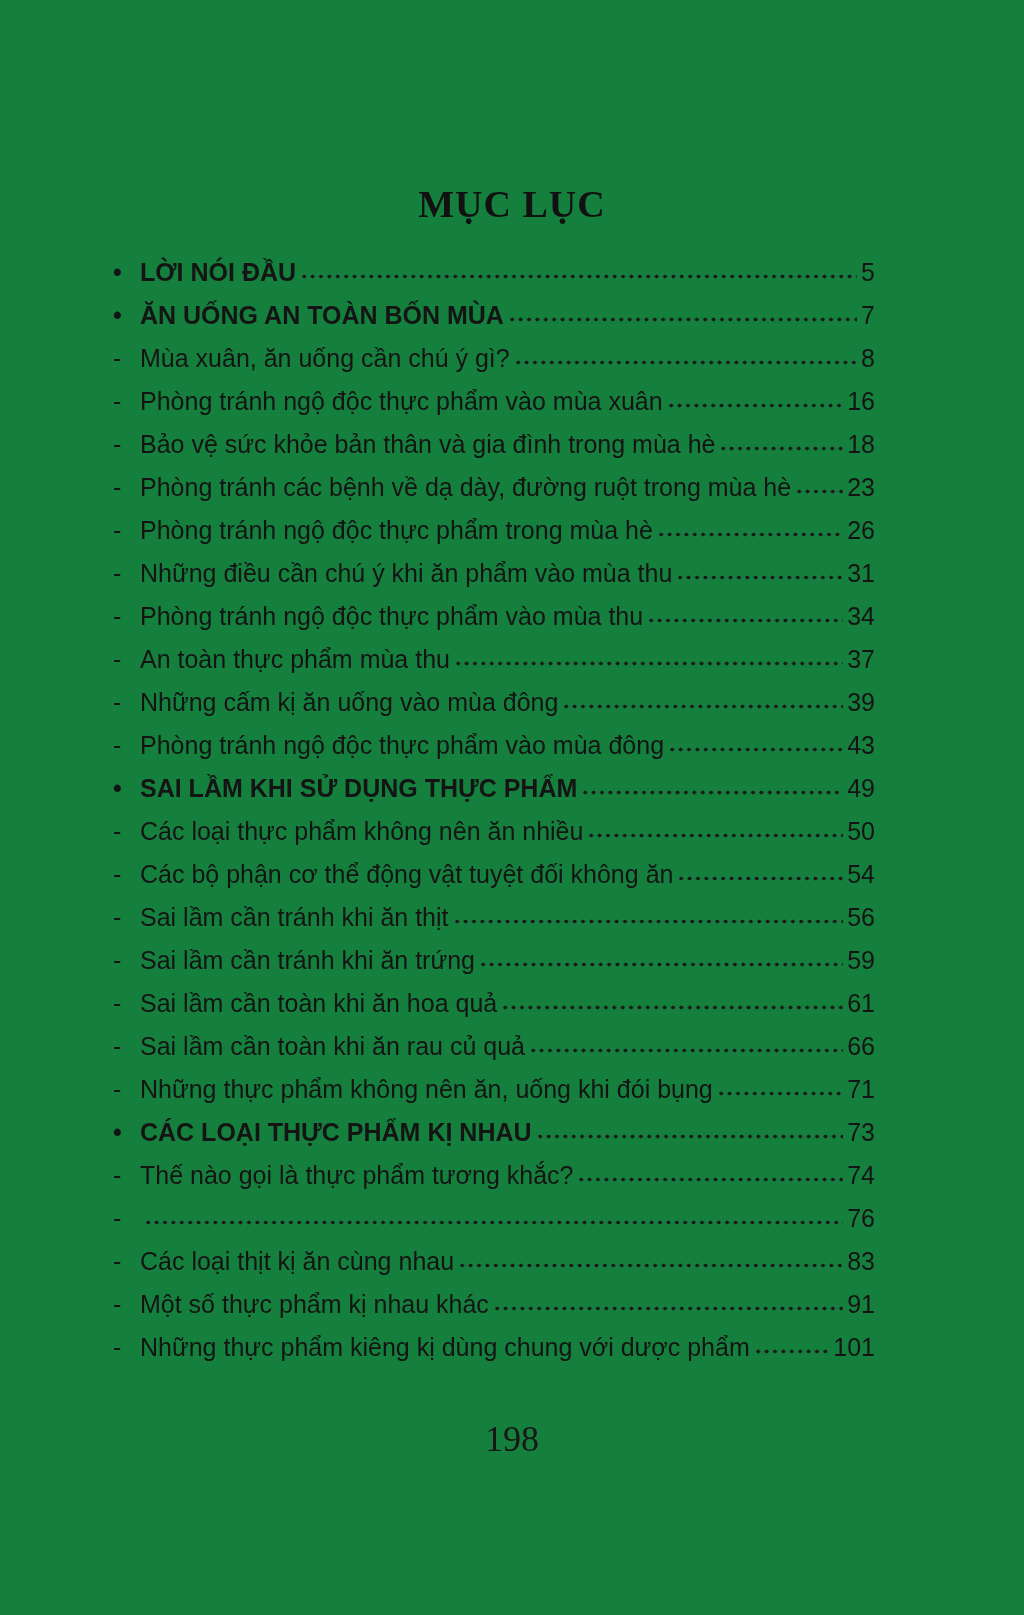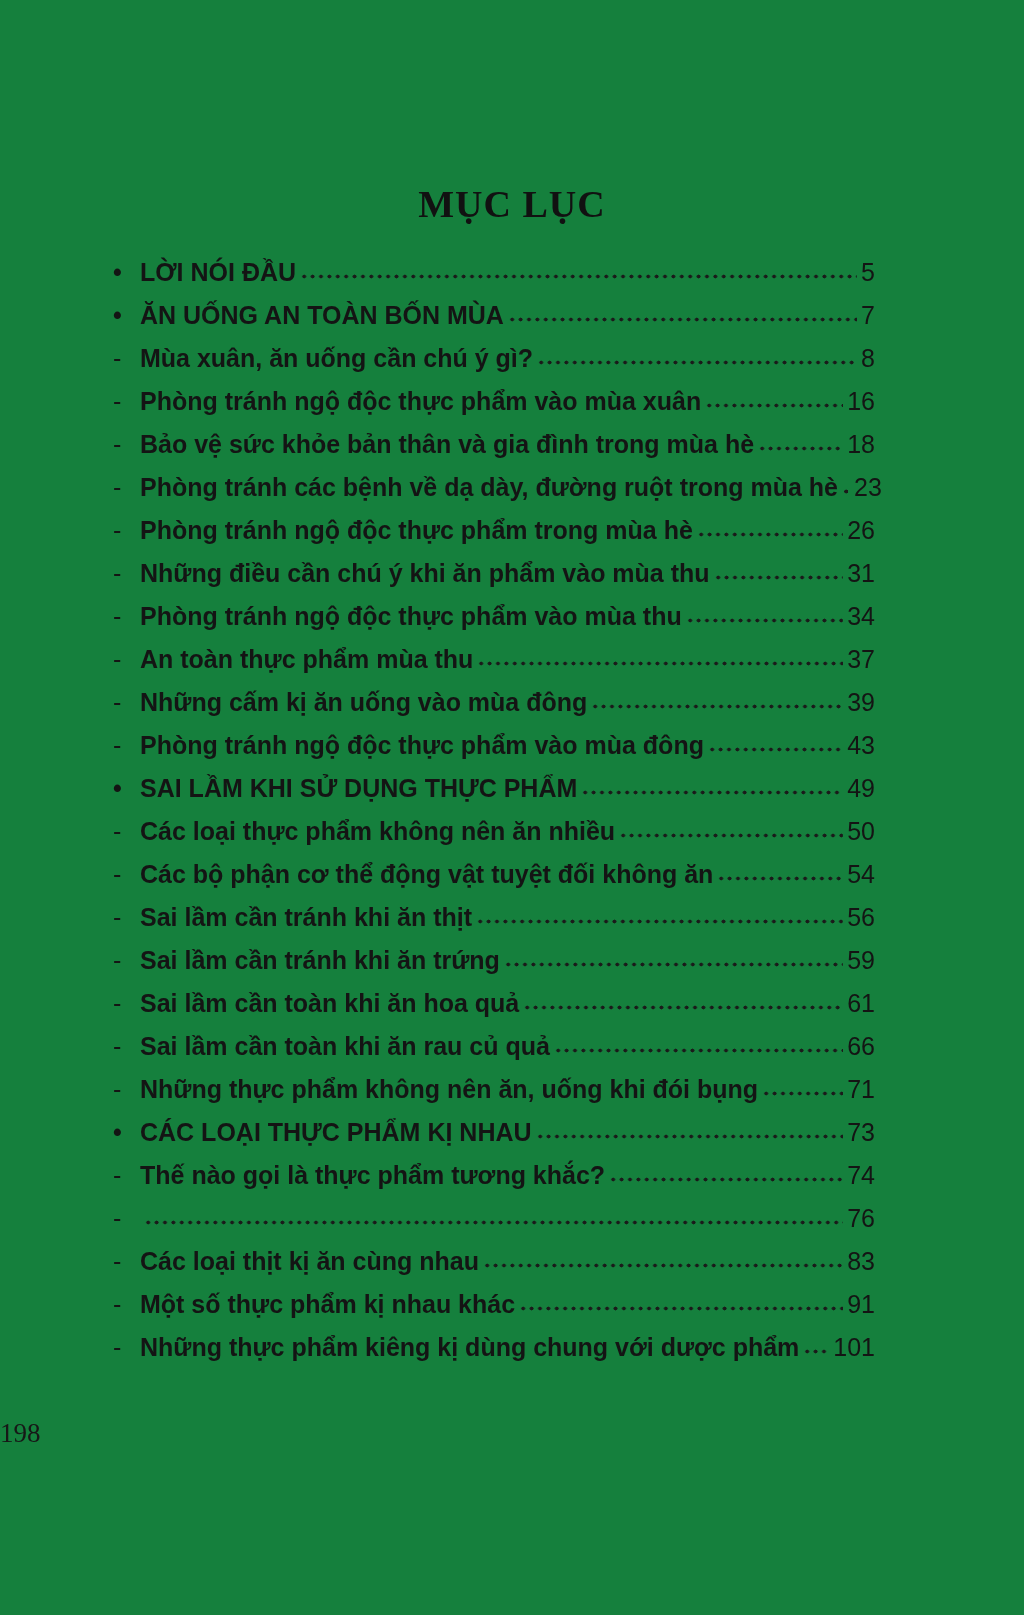--- a/index.html
+++ b/index.html
@@ -42,21 +42,20 @@
     height: 43px;
     line-height: 43px;
     font-size: 25px;
     white-space: nowrap;
   }
   .toc-entry .marker {
     flex: 0 0 27px;
   }
   .toc-entry .label {
     flex: 0 0 auto;
-    font-weight: bold;
   }
   .toc-entry.section .marker,
   .toc-entry.section .label {
     font-weight: bold;
   }
   .toc-entry .dots {
     flex: 1 1 auto;
     min-width: 8px;
     height: 9px;
     margin: 0 4px 0 4px;
@@ -67,22 +66,23 @@
   }
   .toc-entry .pagenum {
     flex: 0 0 auto;
     text-align: right;
   }
   .folio {
     position: absolute;
     top: 1418px;
     left: 0;
     width: 100%;
+    text-align: center;
     font-family: "Liberation Serif", serif;
-    font-size: 27px;
+    font-size: 36px;
     color: #171717;
   }
 </style>
 </head>
 <body>
 
 <div class="page">
 
   <h1 class="title">MỤC LỤC</h1>
 

